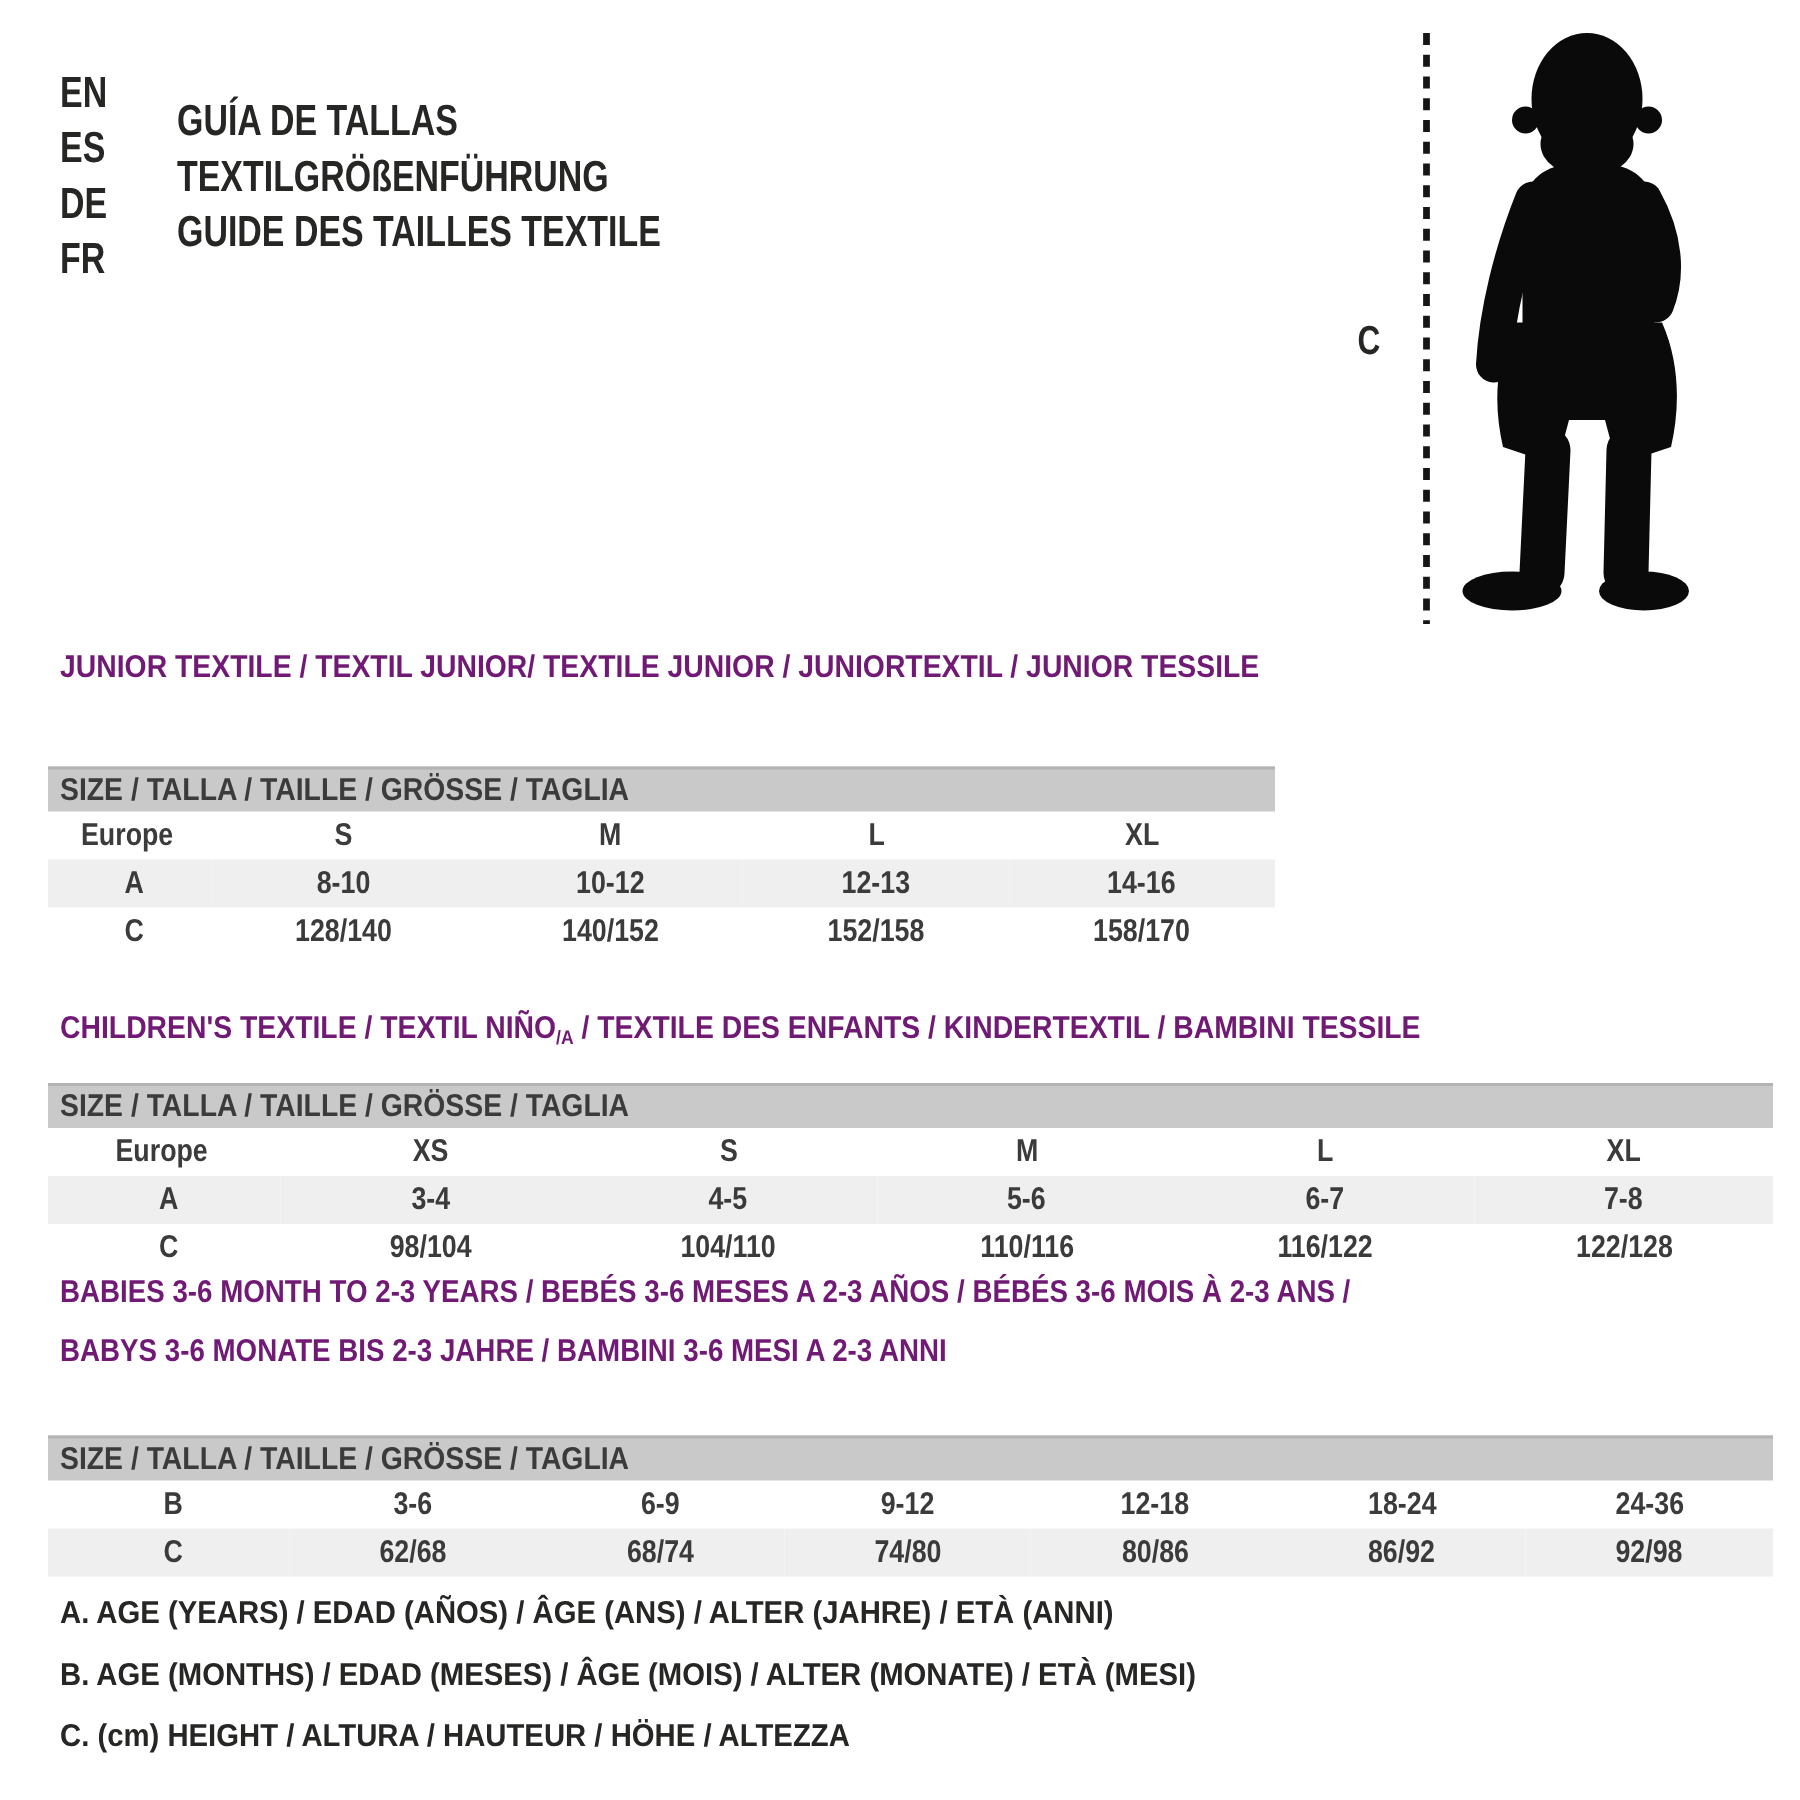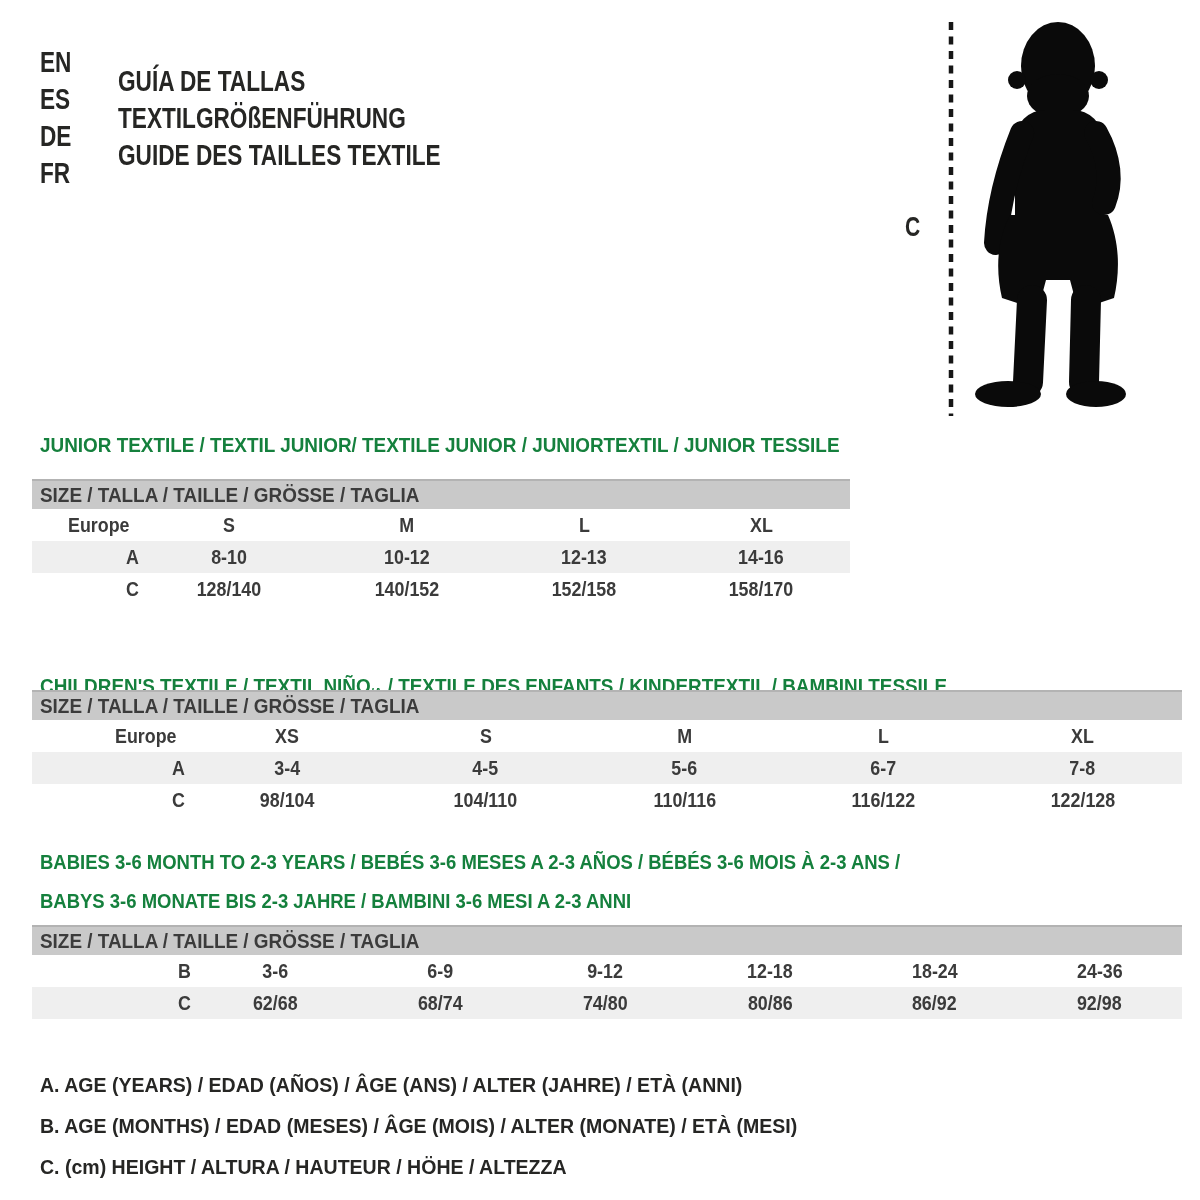--- a/index.html
+++ b/index.html
@@ -15,36 +15,36 @@
   .sx88{transform:scaleX(0.88);}
   .sx90{transform:scaleX(0.90);}
   .sx93{transform:scaleX(0.93);}
   .center-origin{transform-origin:50% 50%;}
 
   
   #langs{left:40px;top:26px;list-style:none;margin:0;padding:0;}
   #langs li{display:flex;height:37px;align-items:center;font-size:29px;font-weight:700;color:#262624;}
   #langs .code{width:78px;margin-top:36px;}
   
-  .sec-title{font-size:21px;font-weight:700;color:#15803d;}
+  .sec-title{font-size:21px;font-weight:700;color:#701a75;}
   .sub{font-size:13px;vertical-align:-4px;font-weight:700;}
   
-  .size-table{position:absolute;}
+  .size-table{position:absolute;margin-top:32px;}
   .size-bar{
     height:30px;background:#c9c9c9;border-top:2px solid #b3b3b3;
     display:flex;align-items:center;padding-left:8px;box-sizing:border-box;
     font-size:21px;font-weight:700;color:#3b3b3b;
   }
   table.szt{border-collapse:collapse;width:100%;table-layout:fixed;}
   table.szt td{height:32px;padding:0;font-size:21px;font-weight:700;color:#3b3b3b;vertical-align:middle;}
-  table.szt td.lab{text-align:right;padding-left:8px;}
+  table.szt td.lab{text-align:center;padding-left:8px;}
   table.szt td.val{text-align:center;}
   tr.shaded{background:#efefef;}
   
-  #legend div{height:41px;display:flex;align-items:center;font-size:21px;font-weight:700;color:#262624;}
+  #legend div{height:41px;display:flex;font-size:21px;font-weight:700;color:#262624;}
   
   #c-label{font-size:27px;font-weight:700;color:#262624;}
 </style>
 </head>
 <body>
 
 <div id="canvas">
 
   <ul id="langs" class="abs">
     <li>

